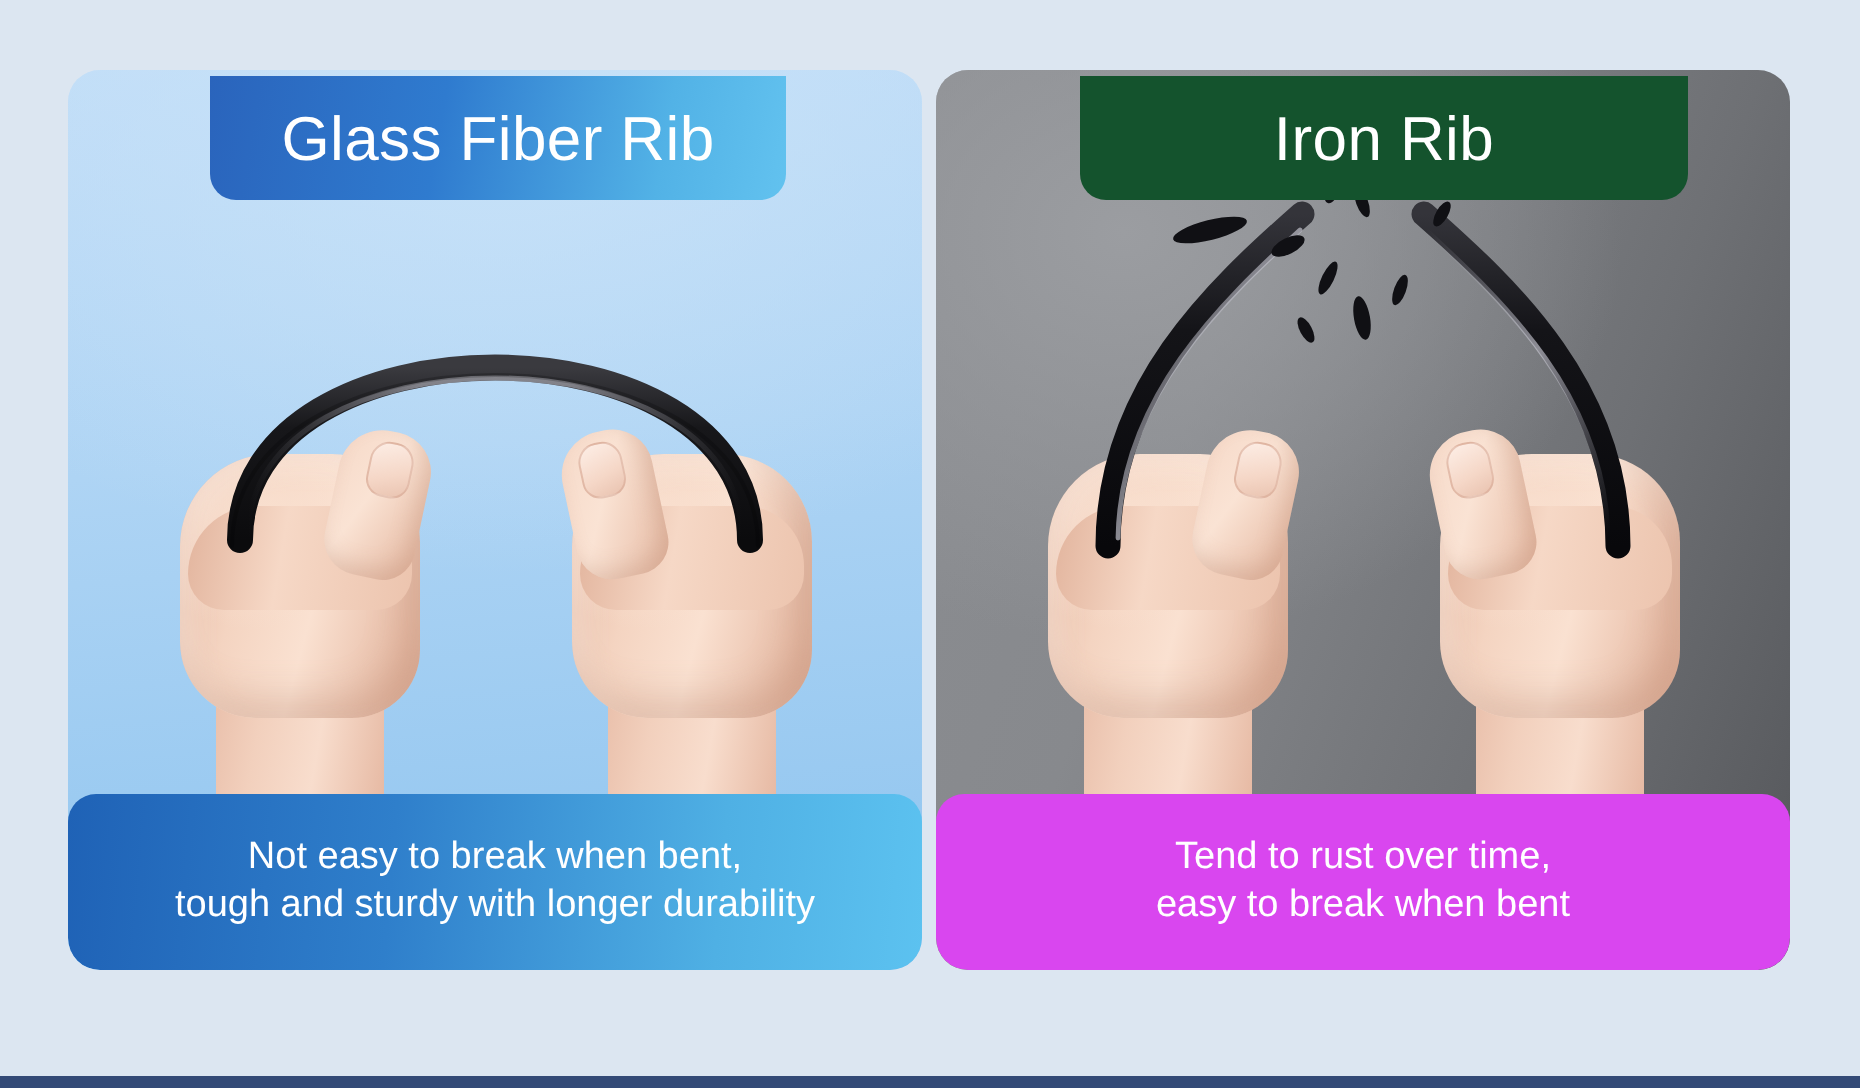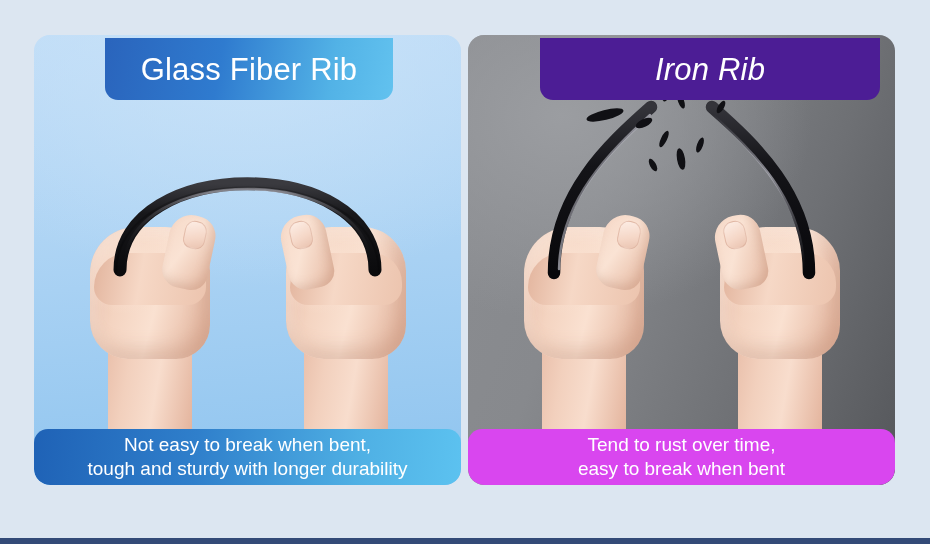--- a/index.html
+++ b/index.html
@@ -70,32 +70,31 @@
     white-space: nowrap;
     line-height: 1;
   }
   #title-badge-glass-fiber {
     left: 71px;
     width: 288px;
     background: linear-gradient(100deg, #2a64bc 0%, #2f7bcf 40%, #52b2e6 78%, #62c2ef 100%);
   }
   #title-badge-iron {
     left: 72px;
-    width: 340px;
-    background: #4c1d95;
-    font-style: italic;
+    width: 304px;
+    background: #14532d;
   }
 
   
   .caption-bar {
     position: absolute;
     left: 0;
     bottom: 0;
     width: 427px;
-    height: 56px;
+    height: 88px;
     border-radius: 14px 14px 16px 16px;
     display: flex;
     align-items: center;
     justify-content: center;
     z-index: 6;
     box-sizing: border-box;
     padding: 0 12px;
   }
   .caption-bar p {
     margin: 0;

